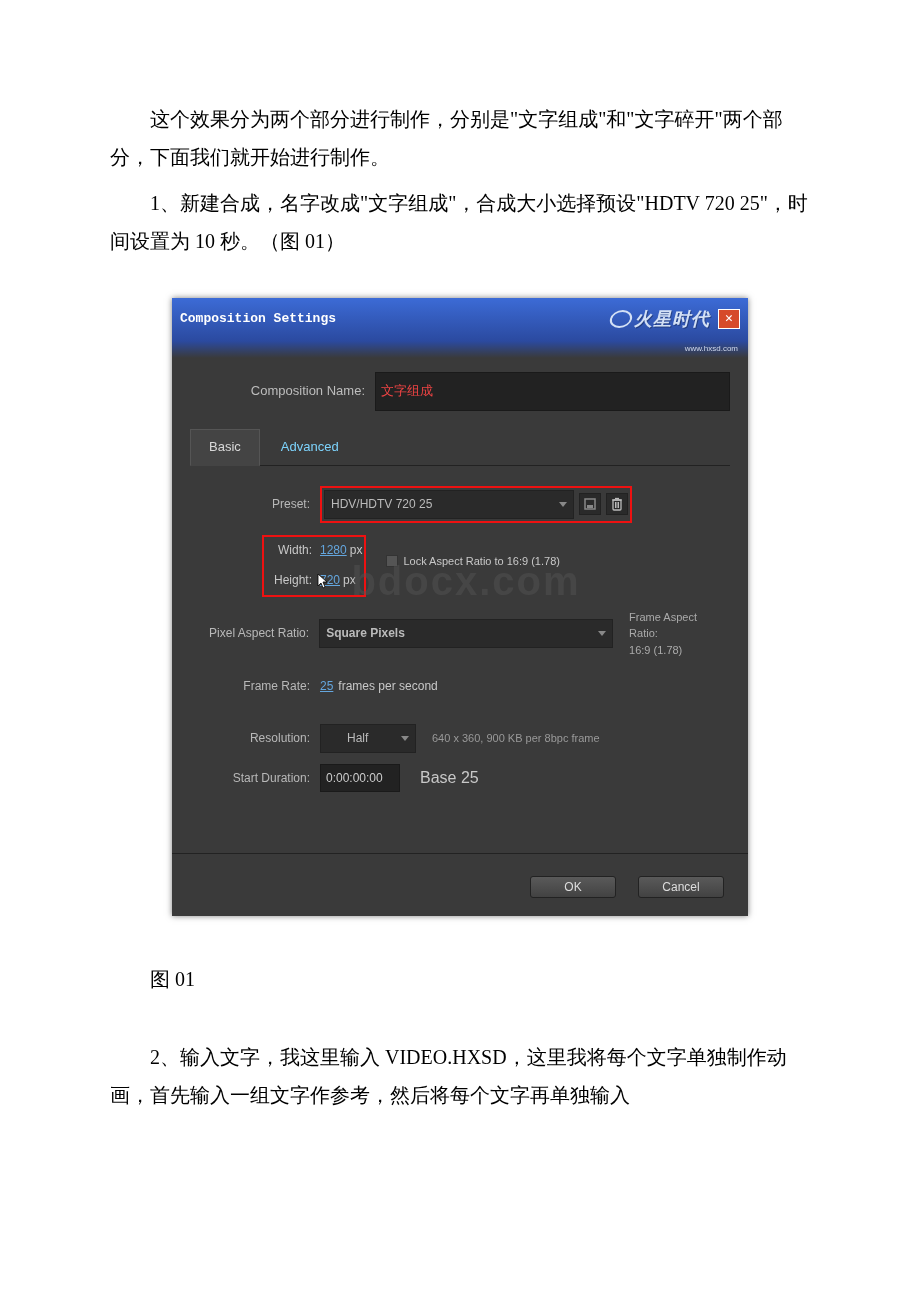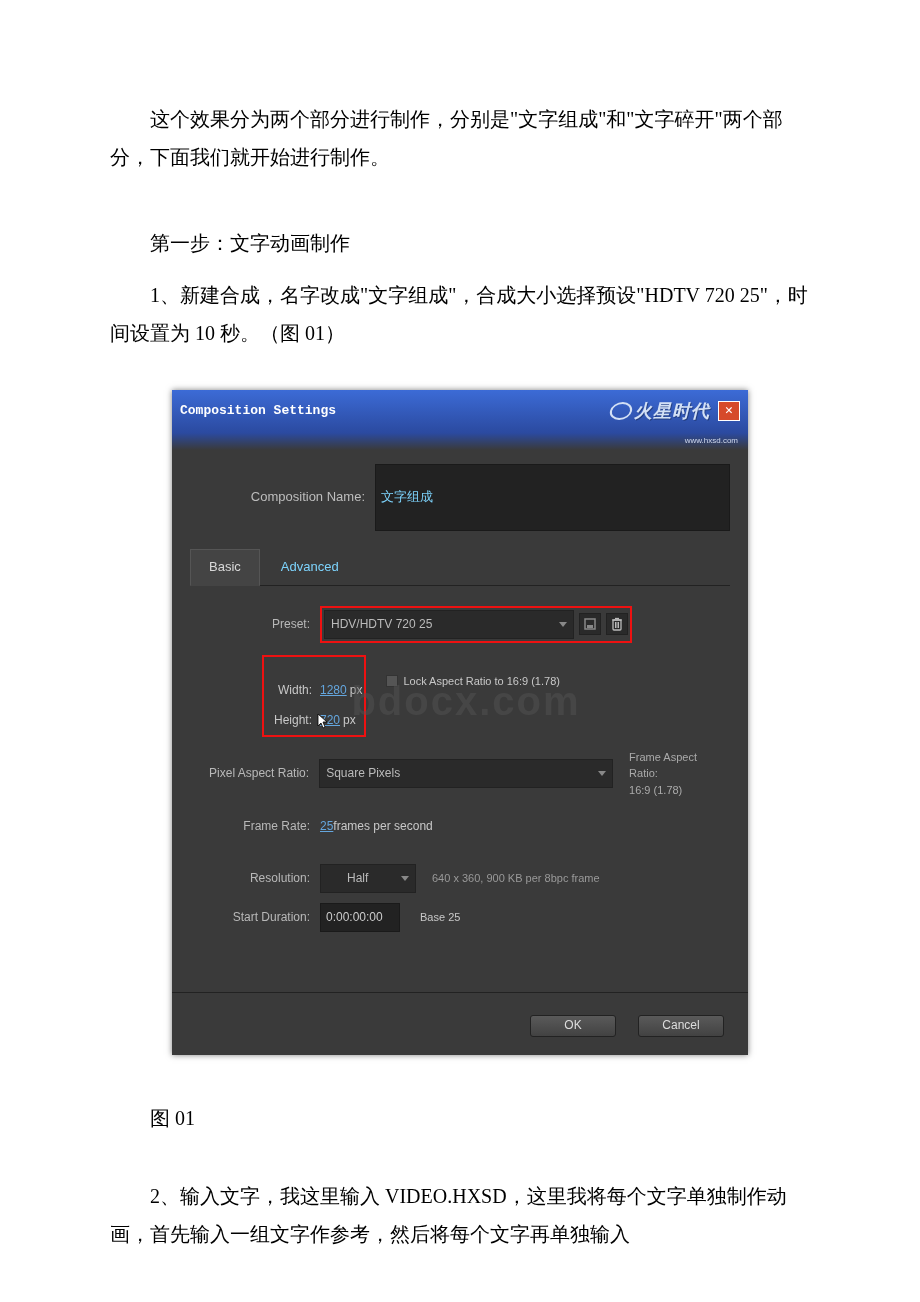--- a/index.html
+++ b/index.html
@@ -102,22 +102,22 @@
   .name-label {
     width: 185px;
     text-align: right;
     padding-right: 10px;
     color: #bdbdbd;
   }
   .name-input {
     flex: 1;
     background: #222;
     border: 1px solid #1a1a1a;
-    color: #7dd3fc;
-    padding: 20px 5px;
+    color: #ef4444;
+    padding: 6px 5px;
     font-size: 13px;
     font-family: "SimSun", sans-serif;
   }
   .tabs {
     display: flex;
     border-bottom: 1px solid #222;
     margin-bottom: 10px;
   }
   .tab {
     padding: 5px 18px 5px 18px;
@@ -255,21 +255,20 @@
     margin-bottom: 40px;
   }
 </style>
 </head>
 <body>
 
 <div class="doc-content">
 
   <p class="para">这个效果分为两个部分进行制作，分别是"文字组成"和"文字碎开"两个部分，下面我们就开始进行制作。</p>
 
-  <p class="step-title">第一步：文字动画制作</p>
 
   <p class="para">1、新建合成，名字改成"文字组成"，合成大小选择预设"HDTV 720 25"，时间设置为 10 秒。（图 01）</p>
 
   <div class="screenshot-wrap">
     <div class="comp-dialog">
 
       <div class="title-bar">
         <span class="title-left">Composition Settings</span>
         <div class="title-right">
           <div class="logo-area">
@@ -320,21 +319,21 @@
                     <line x1="4.5" y1="5" x2="4.5" y2="11" stroke="#bbb"></line>
                     <line x1="6" y1="5" x2="6" y2="11" stroke="#bbb"></line>
                     <line x1="7.5" y1="5" x2="7.5" y2="11" stroke="#bbb"></line>
                   </svg>
               </div>
             </div>
           </div>
 
           <div style="display:flex; align-items:flex-start; margin-bottom:12px; position:relative;">
             <div class="redbox wh-group" style="margin-left:70px;">
-              <div class="row" style="margin-bottom:6px;margin-top:20px;">
+              <div class="row" style="margin-bottom:6px;">
                 <span style="width:54px; text-align:right; padding-right:8px;">Width:</span>
                 <span class="link-val">1280</span>
                 <span style="margin-left:3px;">px</span>
               </div>
               <div class="row cursor-icon" style="margin-bottom:0;">
                 <span style="width:54px; text-align:right; padding-right:8px;">Height:</span>
                 <span class="link-val">720</span>
                 <span style="margin-left:3px;">px</span>
                 <svg width="14" height="18" viewBox="0 0 14 18">
                     <path d="M2 1 L2 13 L5 10 L7 15 L9 14 L7 9 L11 9 Z" fill="#fff" stroke="#000" stroke-width="0.8"></path>
@@ -343,53 +342,53 @@
             </div>
             <div style="display:flex; align-items:center; margin-left:20px; margin-top:16px; font-size:11px; position:relative;">
               <span class="checkbox"></span>
               <span>Lock Aspect Ratio to 16:9 (1.78)</span>
               <span class="watermark" style="left:-35px; top:-8px;">bdocx.com</span>
             </div>
           </div>
 
           <div class="row" style="margin-bottom:16px;">
             <span class="row-label">Pixel Aspect Ratio:</span>
-            <div class="dropdown" style="width:296px;">
+            <div class="dropdown" style="width:296px;font-weight:bold;">
               <span>Square Pixels</span>
               <span class="dd-arrow">
                   <span class="tri"></span>
                 </span>
             </div>
             <div class="side-text">
               <div>Frame Aspect Ratio:</div>
               <div>16:9 (1.78)</div>
             </div>
           </div>
 
           <div class="row" style="margin-bottom:26px;">
             <span class="row-label">Frame Rate:</span>
             <span class="link-val">25</span>
-            <span style="">frames per second</span>
+            <span style="margin-left:5px;">frames per second</span>
           </div>
 
           <div class="row" style="margin-bottom:10px;">
             <span class="row-label">Resolution:</span>
             <div class="dropdown" style="width:96px;padding-left:26px;">
               <span>Half</span>
               <span class="dd-arrow">
                   <span class="tri"></span>
                 </span>
             </div>
             <span style="margin-left:16px; font-size:11px; color:#999;">640 x 360, 900 KB per 8bpc frame</span>
           </div>
 
           <div class="row" style="margin-bottom:8px;">
             <span class="row-label">Start Duration:</span>
             <div class="text-input">0:00:00:00</div>
-            <span style="margin-left:20px; font-size:11px;">Base 25</span>
+            <span style="margin-left:20px; font-size:16px;">Base 25</span>
           </div>
 
 
         </div>
       </div>
 
       <div class="footer-row">
         <div class="dlg-btn">OK</div>
         <div class="dlg-btn">Cancel</div>
       </div>

